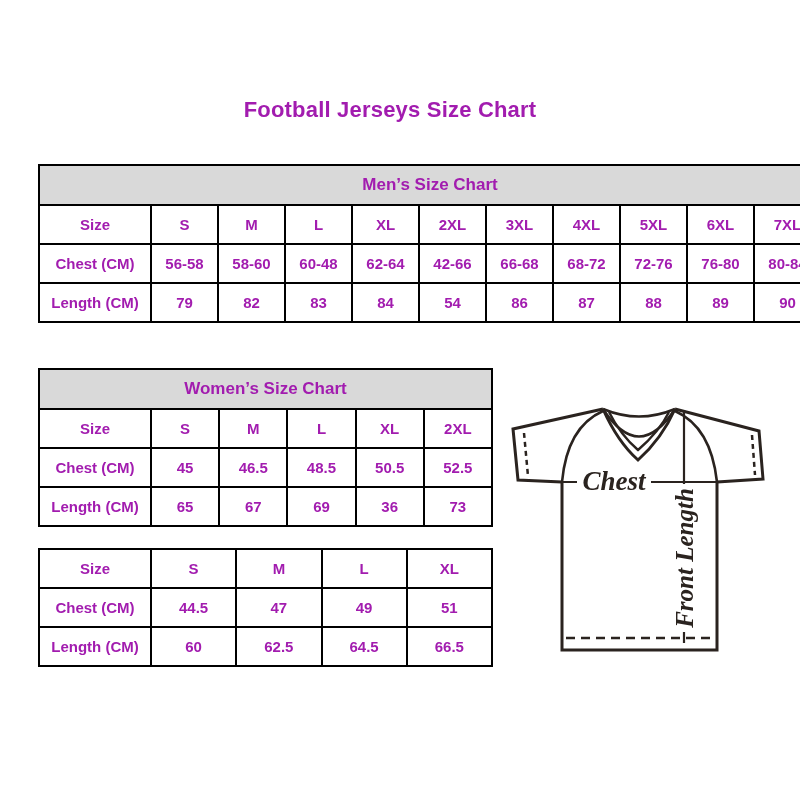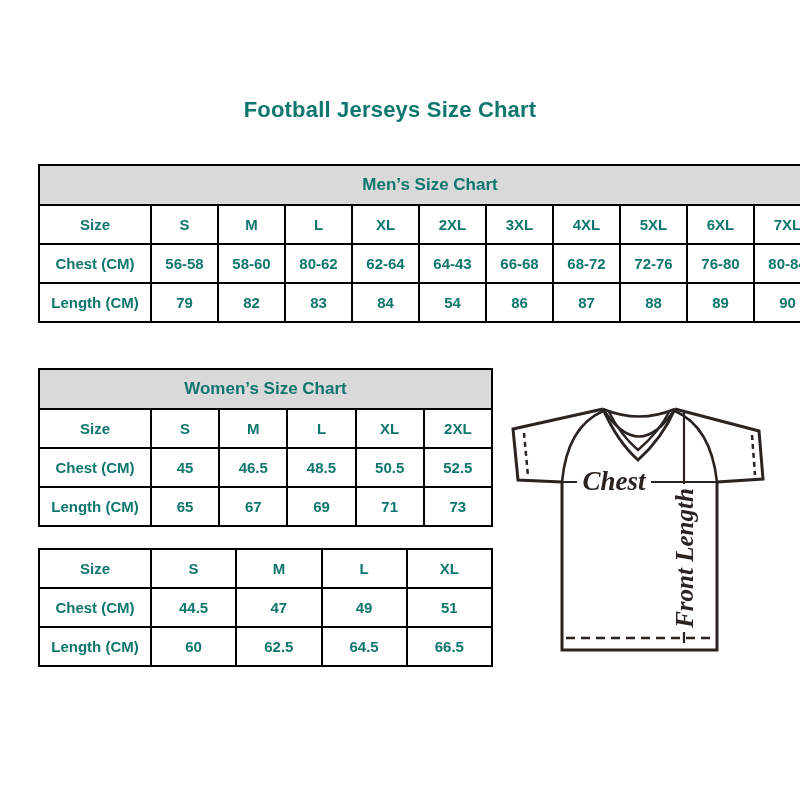--- a/index.html
+++ b/index.html
@@ -1,18 +1,18 @@
 <!DOCTYPE html>
 <html><head>
 <meta charset="utf-8">
 <style>
   html,body { margin:0; padding:0; background:#ffffff; }
   .canvas {
     position:relative; width:800px; height:800px; background:#ffffff;
-    font-family:"Liberation Sans", sans-serif; color:#0f766e; overflow:hidden;
+    font-family:"Liberation Sans", sans-serif; color:#a21caf; overflow:hidden;
   }
   .page-title {
     position:absolute; left:0; top:97px; width:780px;
     text-align:center; font-size:22px; font-weight:bold; letter-spacing:0.2px;
   }
   table.size-table {
     position:absolute; border-collapse:collapse; table-layout:fixed;
     font-weight:bold; text-align:center; background:#ffffff;
   }
   table.size-table td {
@@ -67,23 +67,23 @@
           <td>3XL</td>
           <td>4XL</td>
           <td>5XL</td>
           <td>6XL</td>
           <td>7XL</td>
         </tr>
         <tr>
           <td>Chest (CM)</td>
           <td>56-58</td>
           <td>58-60</td>
-          <td>80-62</td>
+          <td>60-48</td>
           <td>62-64</td>
-          <td>64-43</td>
+          <td>42-66</td>
           <td>66-68</td>
           <td>68-72</td>
           <td>72-76</td>
           <td>76-80</td>
           <td>80-84</td>
         </tr>
         <tr>
           <td>Length (CM)</td>
           <td>79</td>
           <td>82</td>
@@ -125,21 +125,21 @@
           <td>46.5</td>
           <td>48.5</td>
           <td>50.5</td>
           <td>52.5</td>
         </tr>
         <tr>
           <td>Length (CM)</td>
           <td>65</td>
           <td>67</td>
           <td>69</td>
-          <td>71</td>
+          <td>36</td>
           <td>73</td>
         </tr>
       </tbody>
     </table>
   <table class="size-table" id="youth-table">
       <colgroup>
         <col style="width: 112px;">
         <col>
         <col>
         <col>

